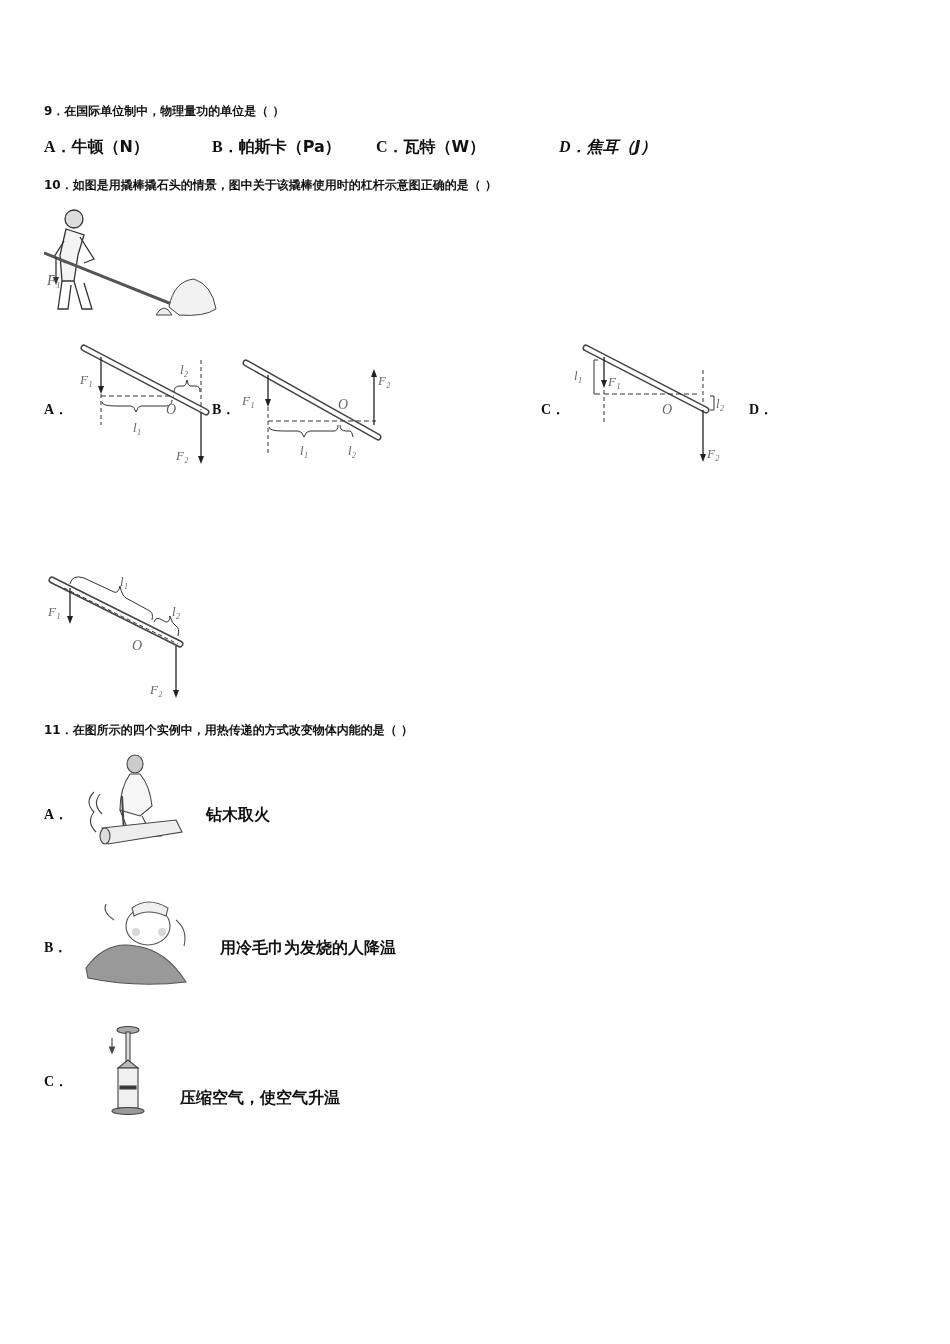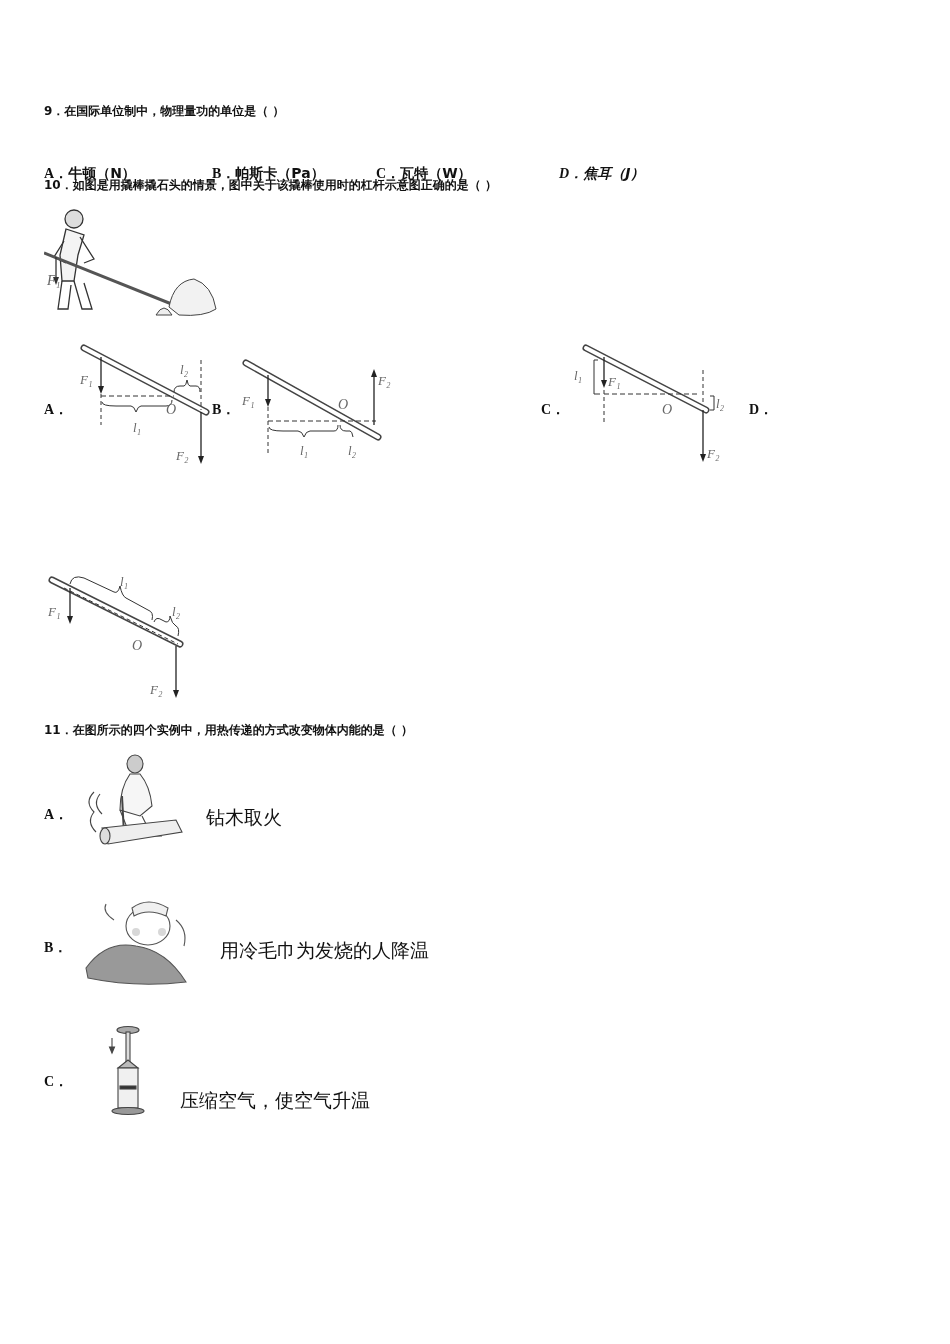--- a/index.html
+++ b/index.html
@@ -1,23 +1,23 @@
 <!DOCTYPE html>
 <html><head>
 <meta charset="utf-8">
 <style>
   html, body { margin:0; padding:0; background:#ffffff; }
   body { width:950px; height:1344px; position:relative; overflow:hidden;
          font-family:"DejaVu Sans", "Liberation Sans", sans-serif; color:#111; }
   .abs { position:absolute; }
   .q { font-size:12px; font-weight:bold; white-space:nowrap; }
-  .opt { font-size:14px; font-weight:bold; white-space:nowrap; font-family:"Liberation Serif","DejaVu Serif",serif;margin-top:28px; }
+  .opt { font-size:16px; font-weight:bold; white-space:nowrap; font-family:"Liberation Serif","DejaVu Serif",serif; }
   .opt .cn { font-family:"DejaVu Sans","Liberation Sans",sans-serif; }
   .lbl { font-family:"Liberation Serif","DejaVu Serif",serif; font-weight:bold; font-size:14px; }
-  .cap { font-size:19px; font-weight:normal; white-space:nowrap; }
+  .cap { font-size:16px; font-weight:bold; white-space:nowrap; }
   svg text { font-family:"Liberation Serif","DejaVu Serif",serif; font-style:italic; fill:#666; }
 </style>
 </head>
 <body>
 
 <div class="abs q" style="left:44px;top:103px;">9．在国际单位制中，物理量功的单位是（  ）</div>
 <div class="abs opt" style="left:44px;top:137px;">
   <span>A．</span><span class="cn">牛顿（N）</span>
 </div>
 <div class="abs opt" style="left:212px;top:137px;">

